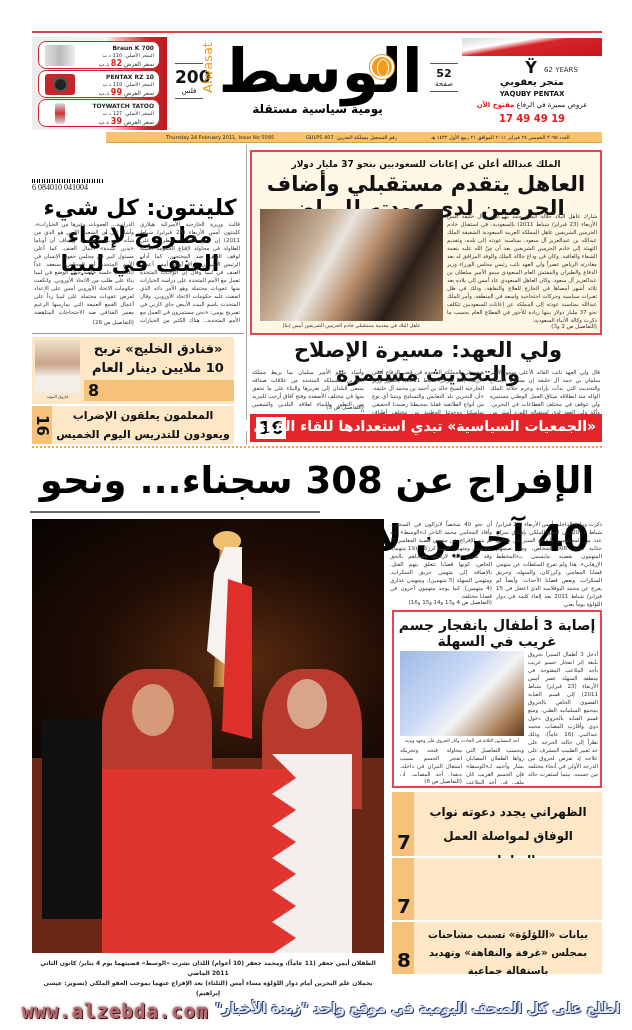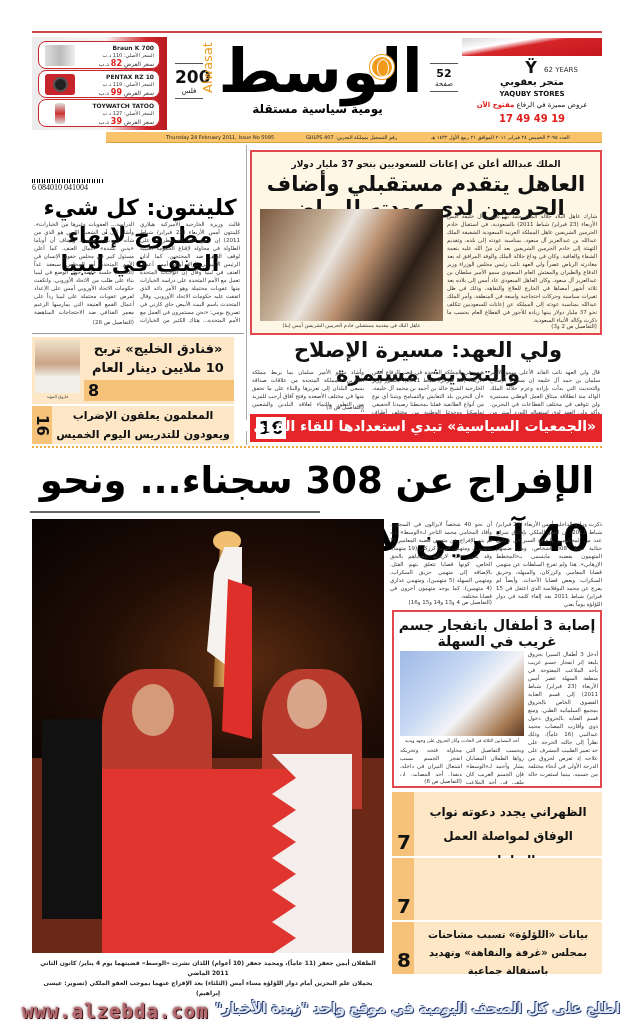--- a/index.html
+++ b/index.html
@@ -164,21 +164,21 @@
 <div class="abs pages-box">
   <div class="n">52</div>
   <div class="u">صفحة</div>
 </div>
 
 <div class="abs ad-right">
   <div class="flag"></div>
   <div class="logo-mark">Ÿ</div>
   <div class="years">62 YEARS</div>
   <div class="store-ar rtl">متجر يعقوبي</div>
-  <div class="store-en">YAQUBY STORES</div>
+  <div class="store-en">YAQUBY PENTAX</div>
   <div class="offer rtl"><span>عروض مميزة في الرفاع</span> <b>مفتوح الآن</b></div>
   <div class="phone">17 49 49 19</div>
 </div>
 
 <div class="abs barcode">
   <div class="bars"></div>
   <div>6 084010 041004</div>
 </div>
 <div class="abs dateline">
   <span style="left:60px">Thursday 24 February 2011, Issue No 5095</span>

